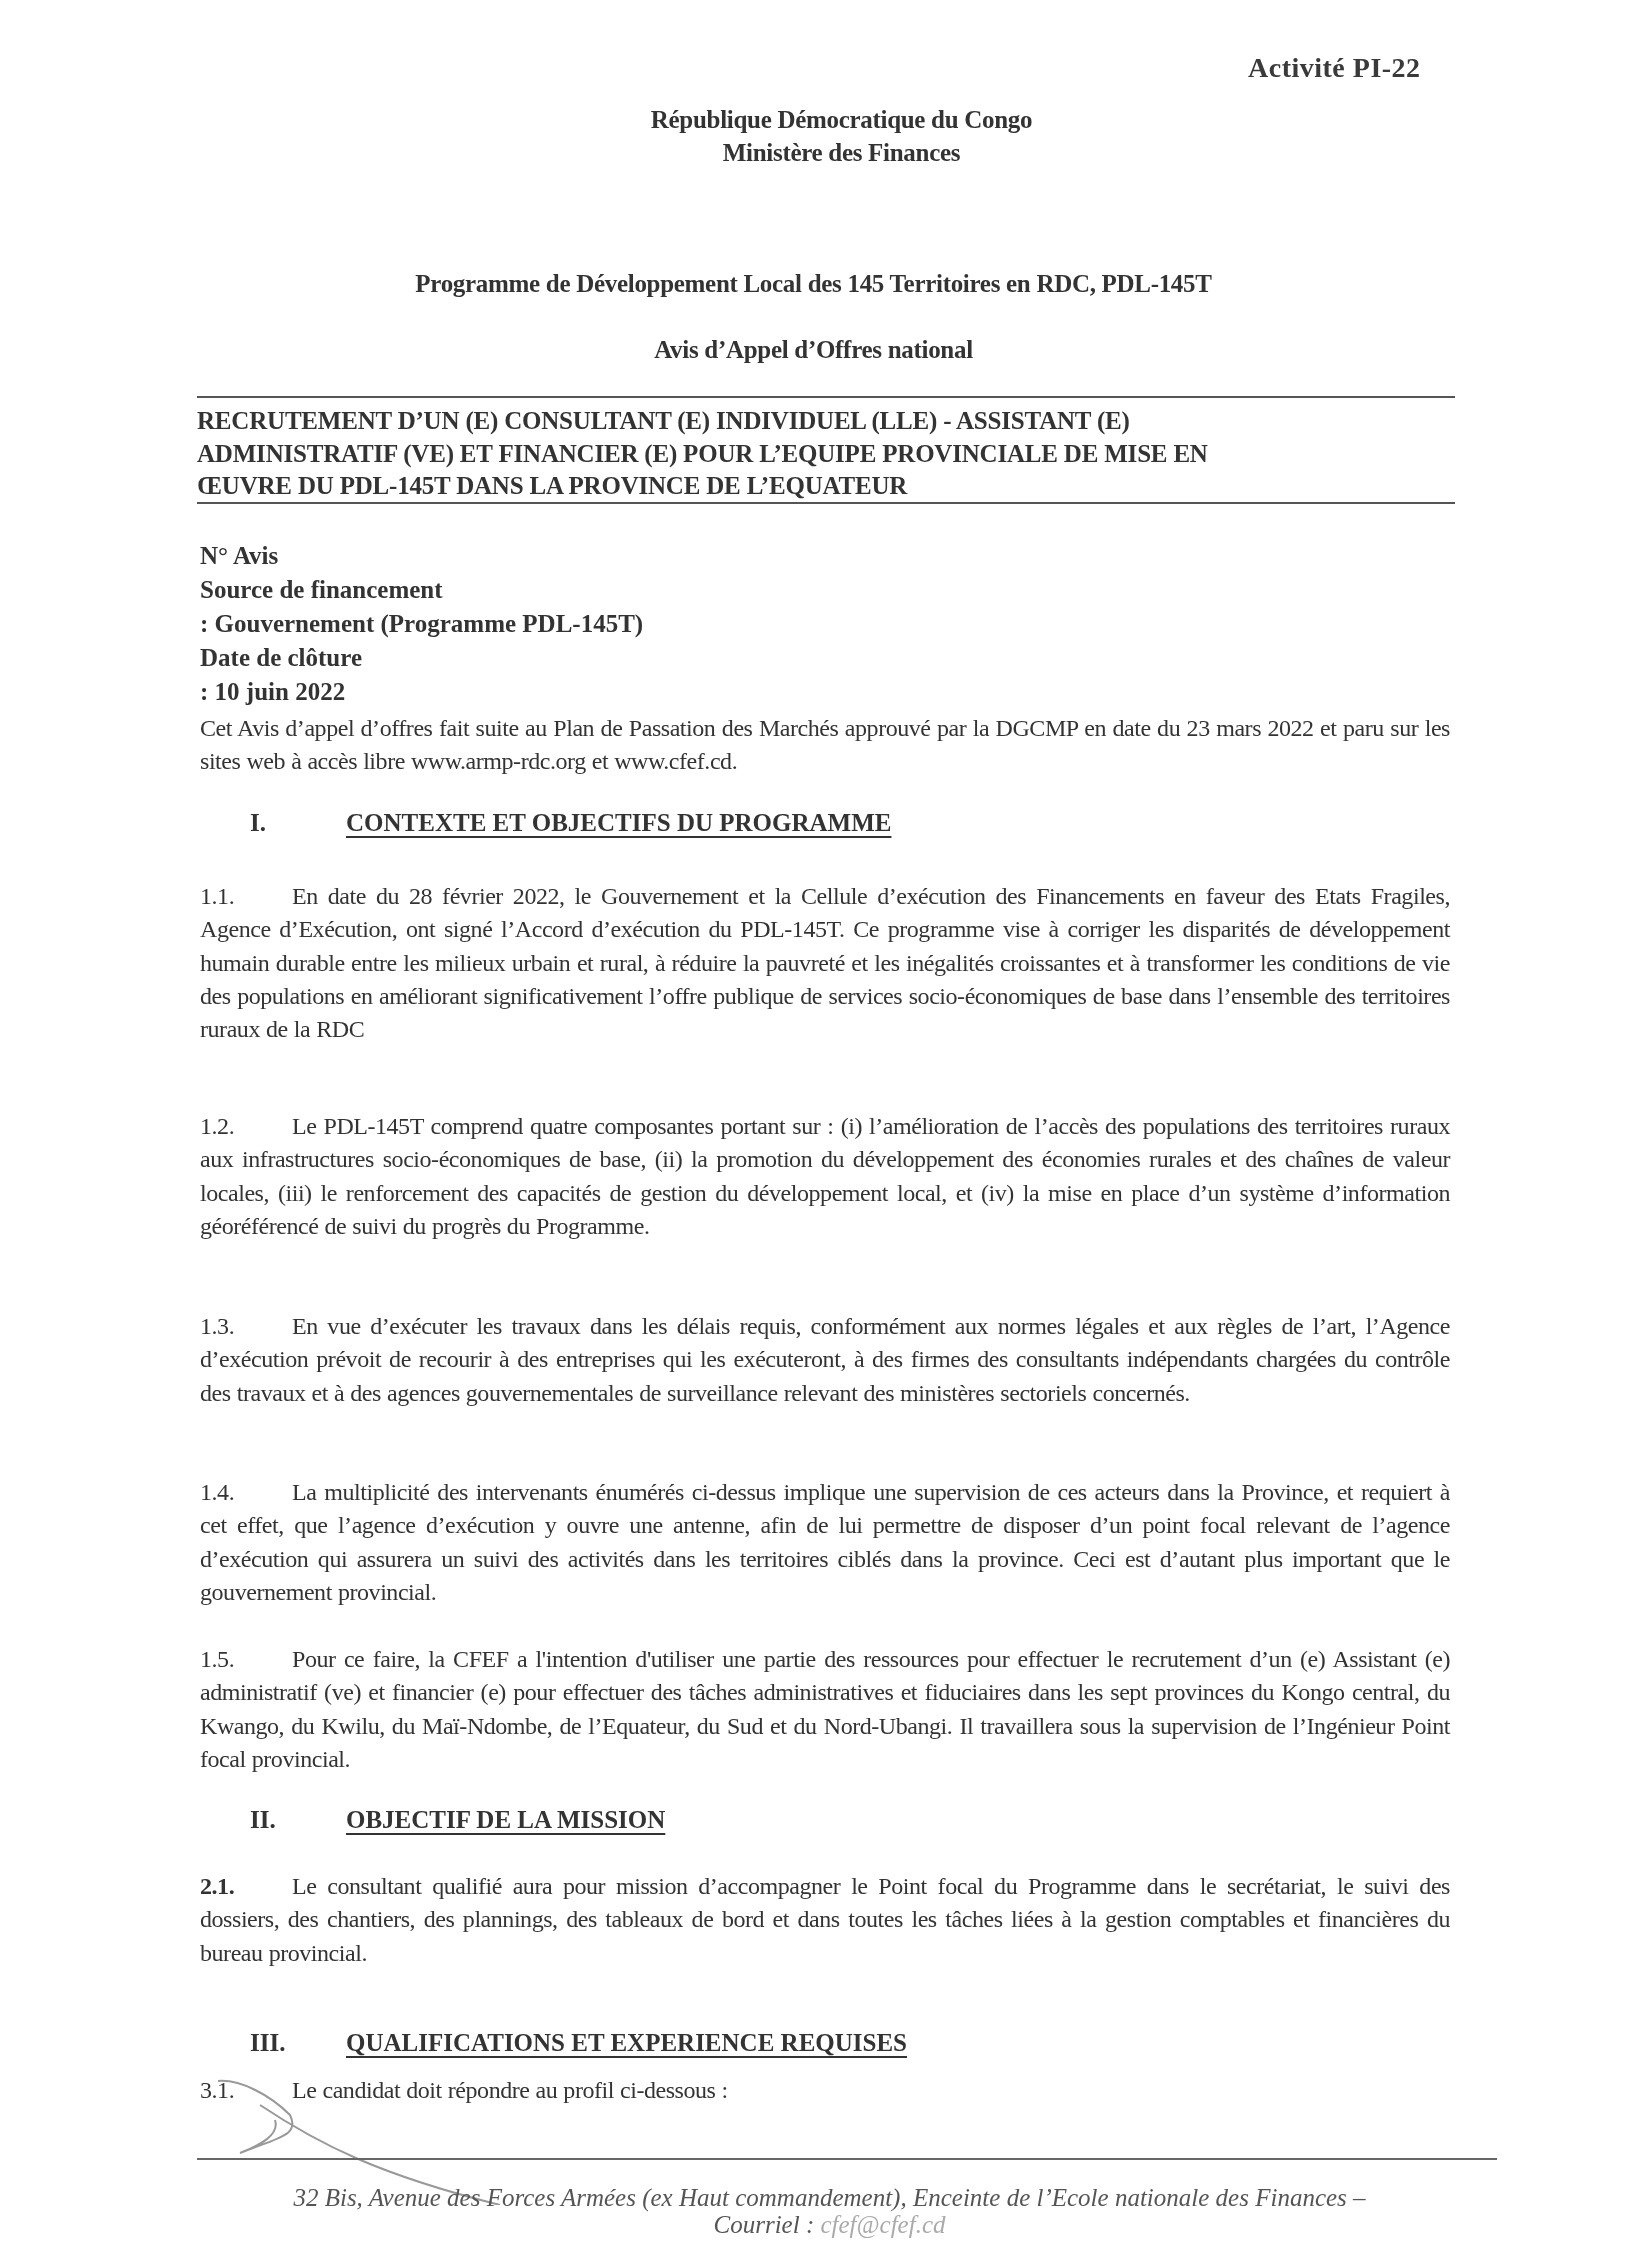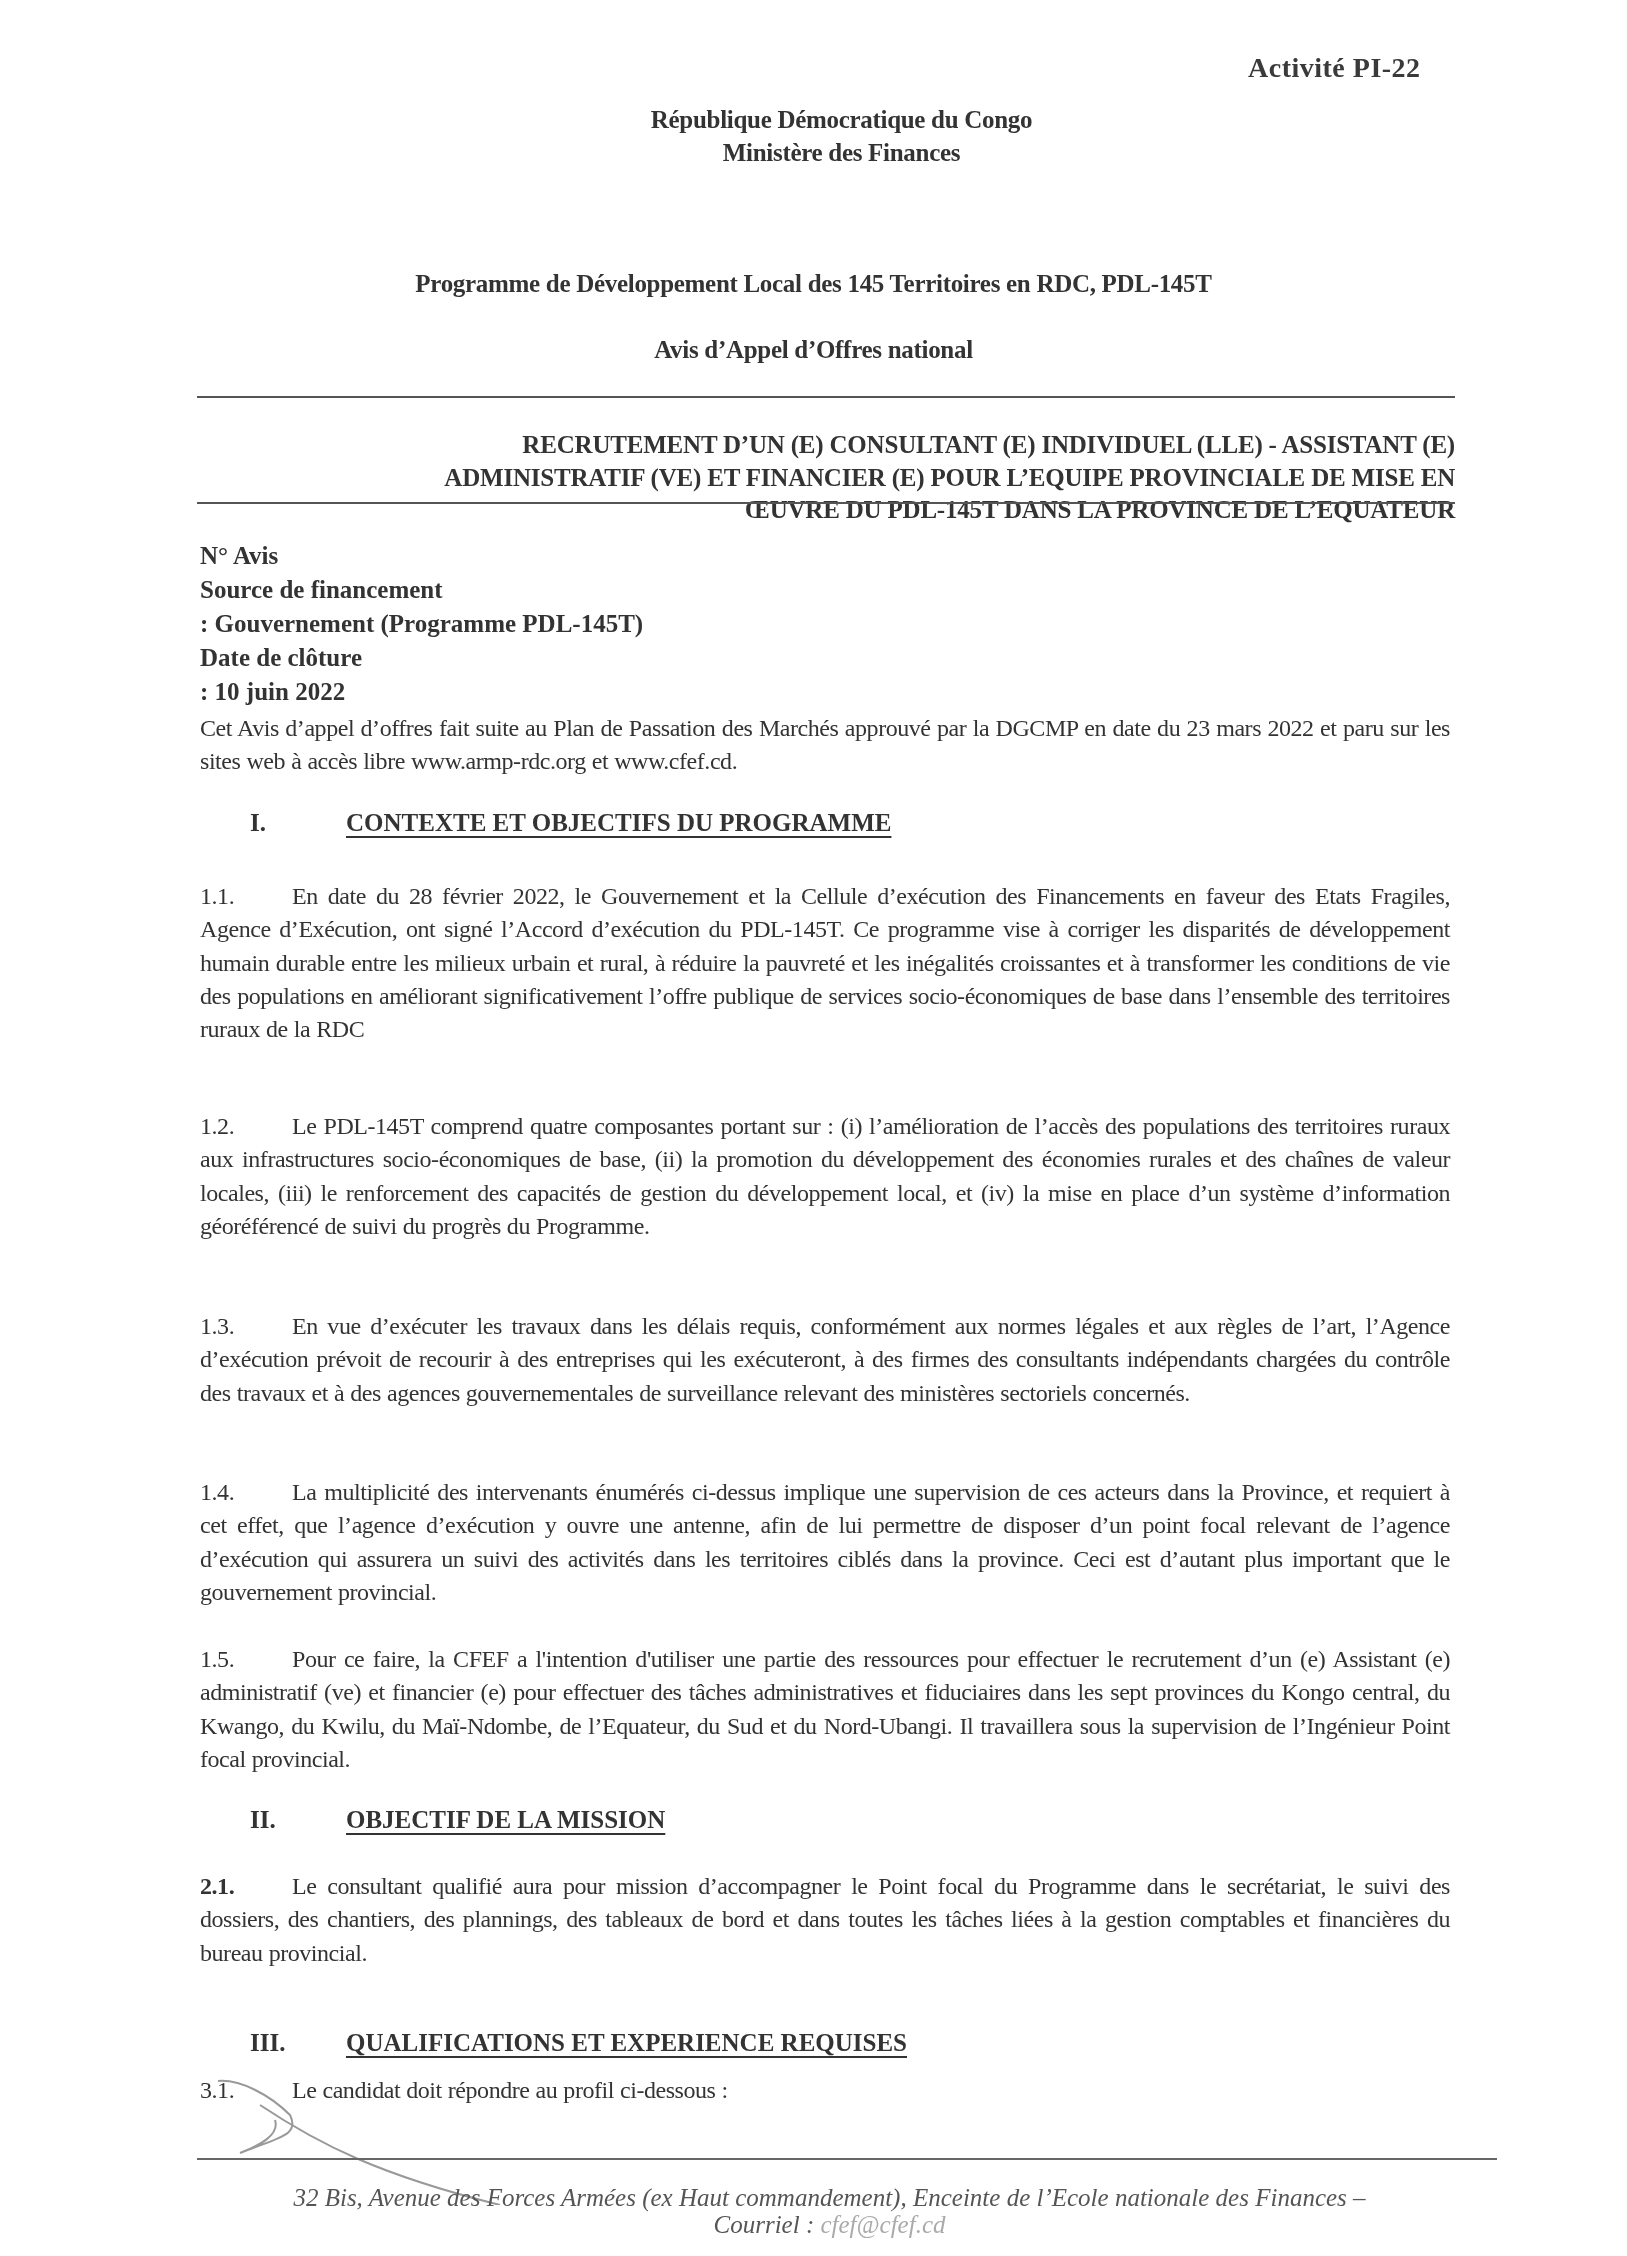--- a/index.html
+++ b/index.html
@@ -17,22 +17,22 @@
   }
   .hdr-block { top: 103px; padding-left: 28px; }
   .prog { top: 267px; }
   .avis { top: 333px; }
   .rule {
     left: 197px; width: 1258px; height: 0; border-top: 2px solid #555;
   }
   .rule-top { top: 396px; }
   .rule-bot { top: 502px; }
   .title-block {
-    left: 197px; width: 1258px; top: 405px; text-align: right; font-weight: bold; font-size: 25px;
-    line-height: 32.5px; letter-spacing: -0.2px; color: #333; margin-top: 24px;
+    left: 197px; width: 1258px; top: 405px; text-align: left; font-weight: bold; font-size: 25px;
+    line-height: 32.5px; letter-spacing: -0.2px; color: #333;
   }
   .meta {
     left: 200px; top: 539px; font-weight: bold; font-size: 25px; line-height: 34px; color: #333;
   }
   .meta-row { display: flex; flex-direction: column; }
   .meta-label { width: 330px; }
   .meta-value { }
   .body-text {
     font-size: 24px; line-height: 33.3px; text-align: justify; letter-spacing: -0.45px; word-spacing: 0.5px;
     color: #333;

